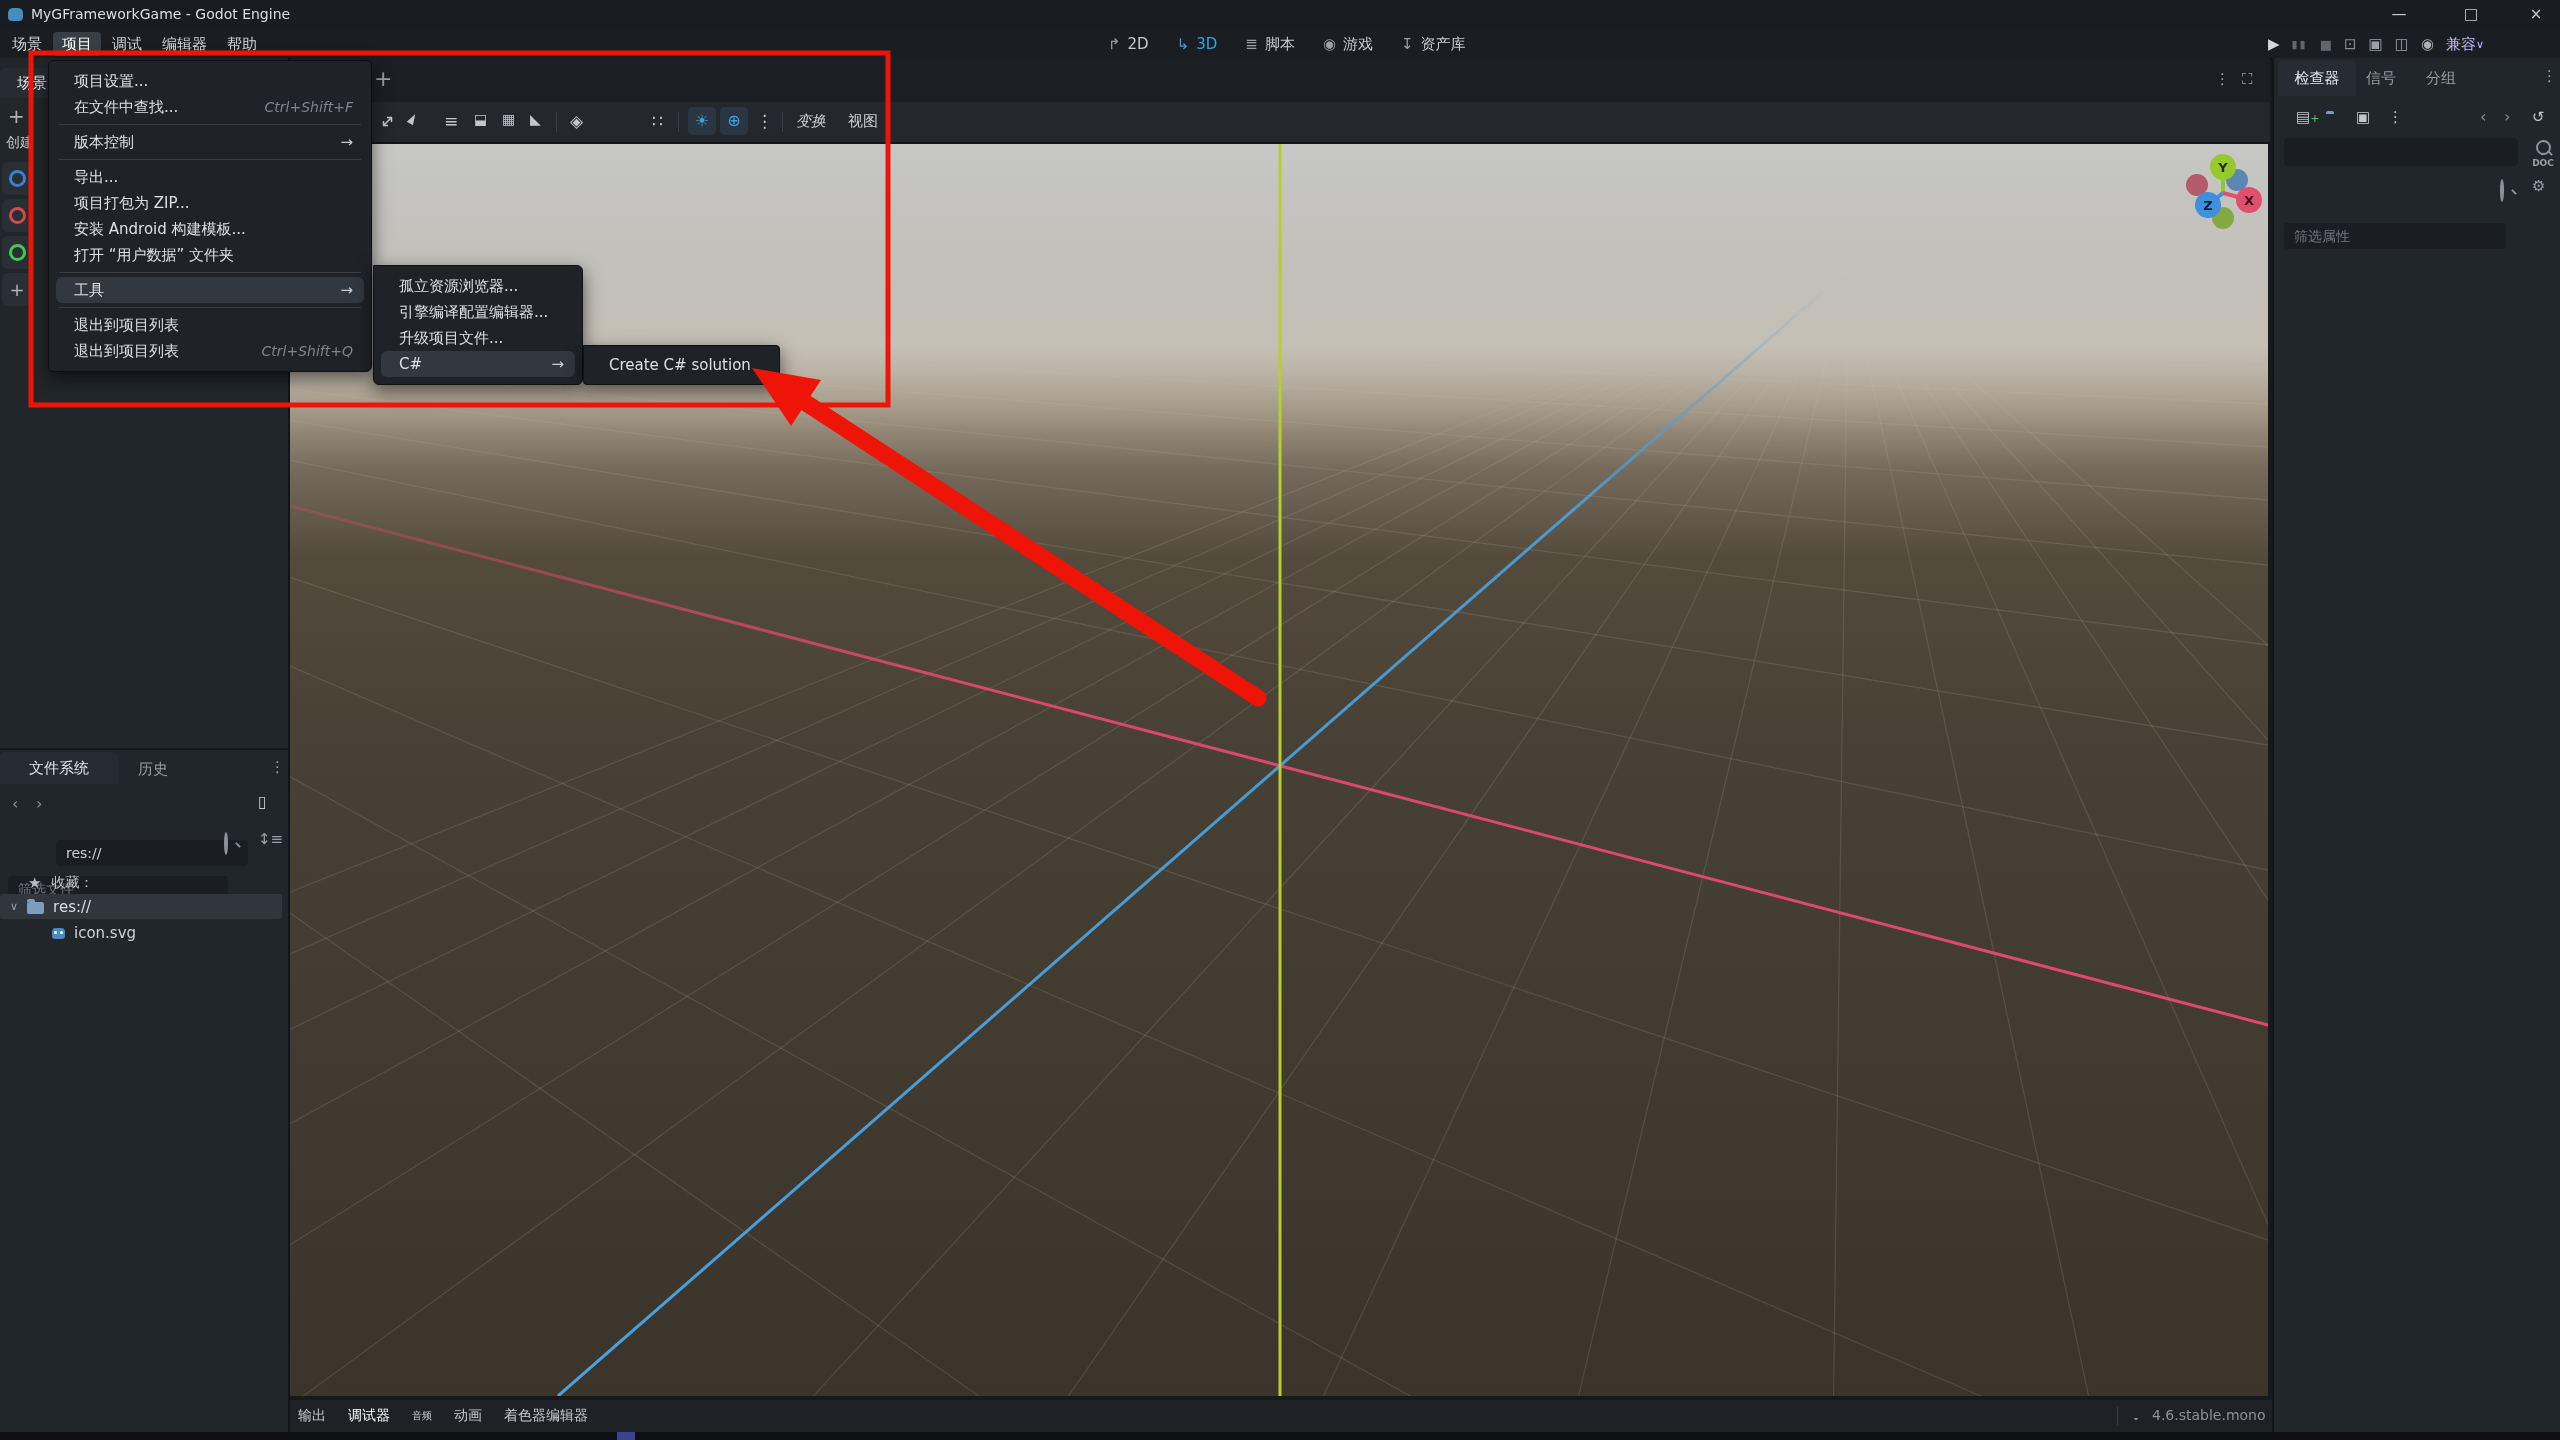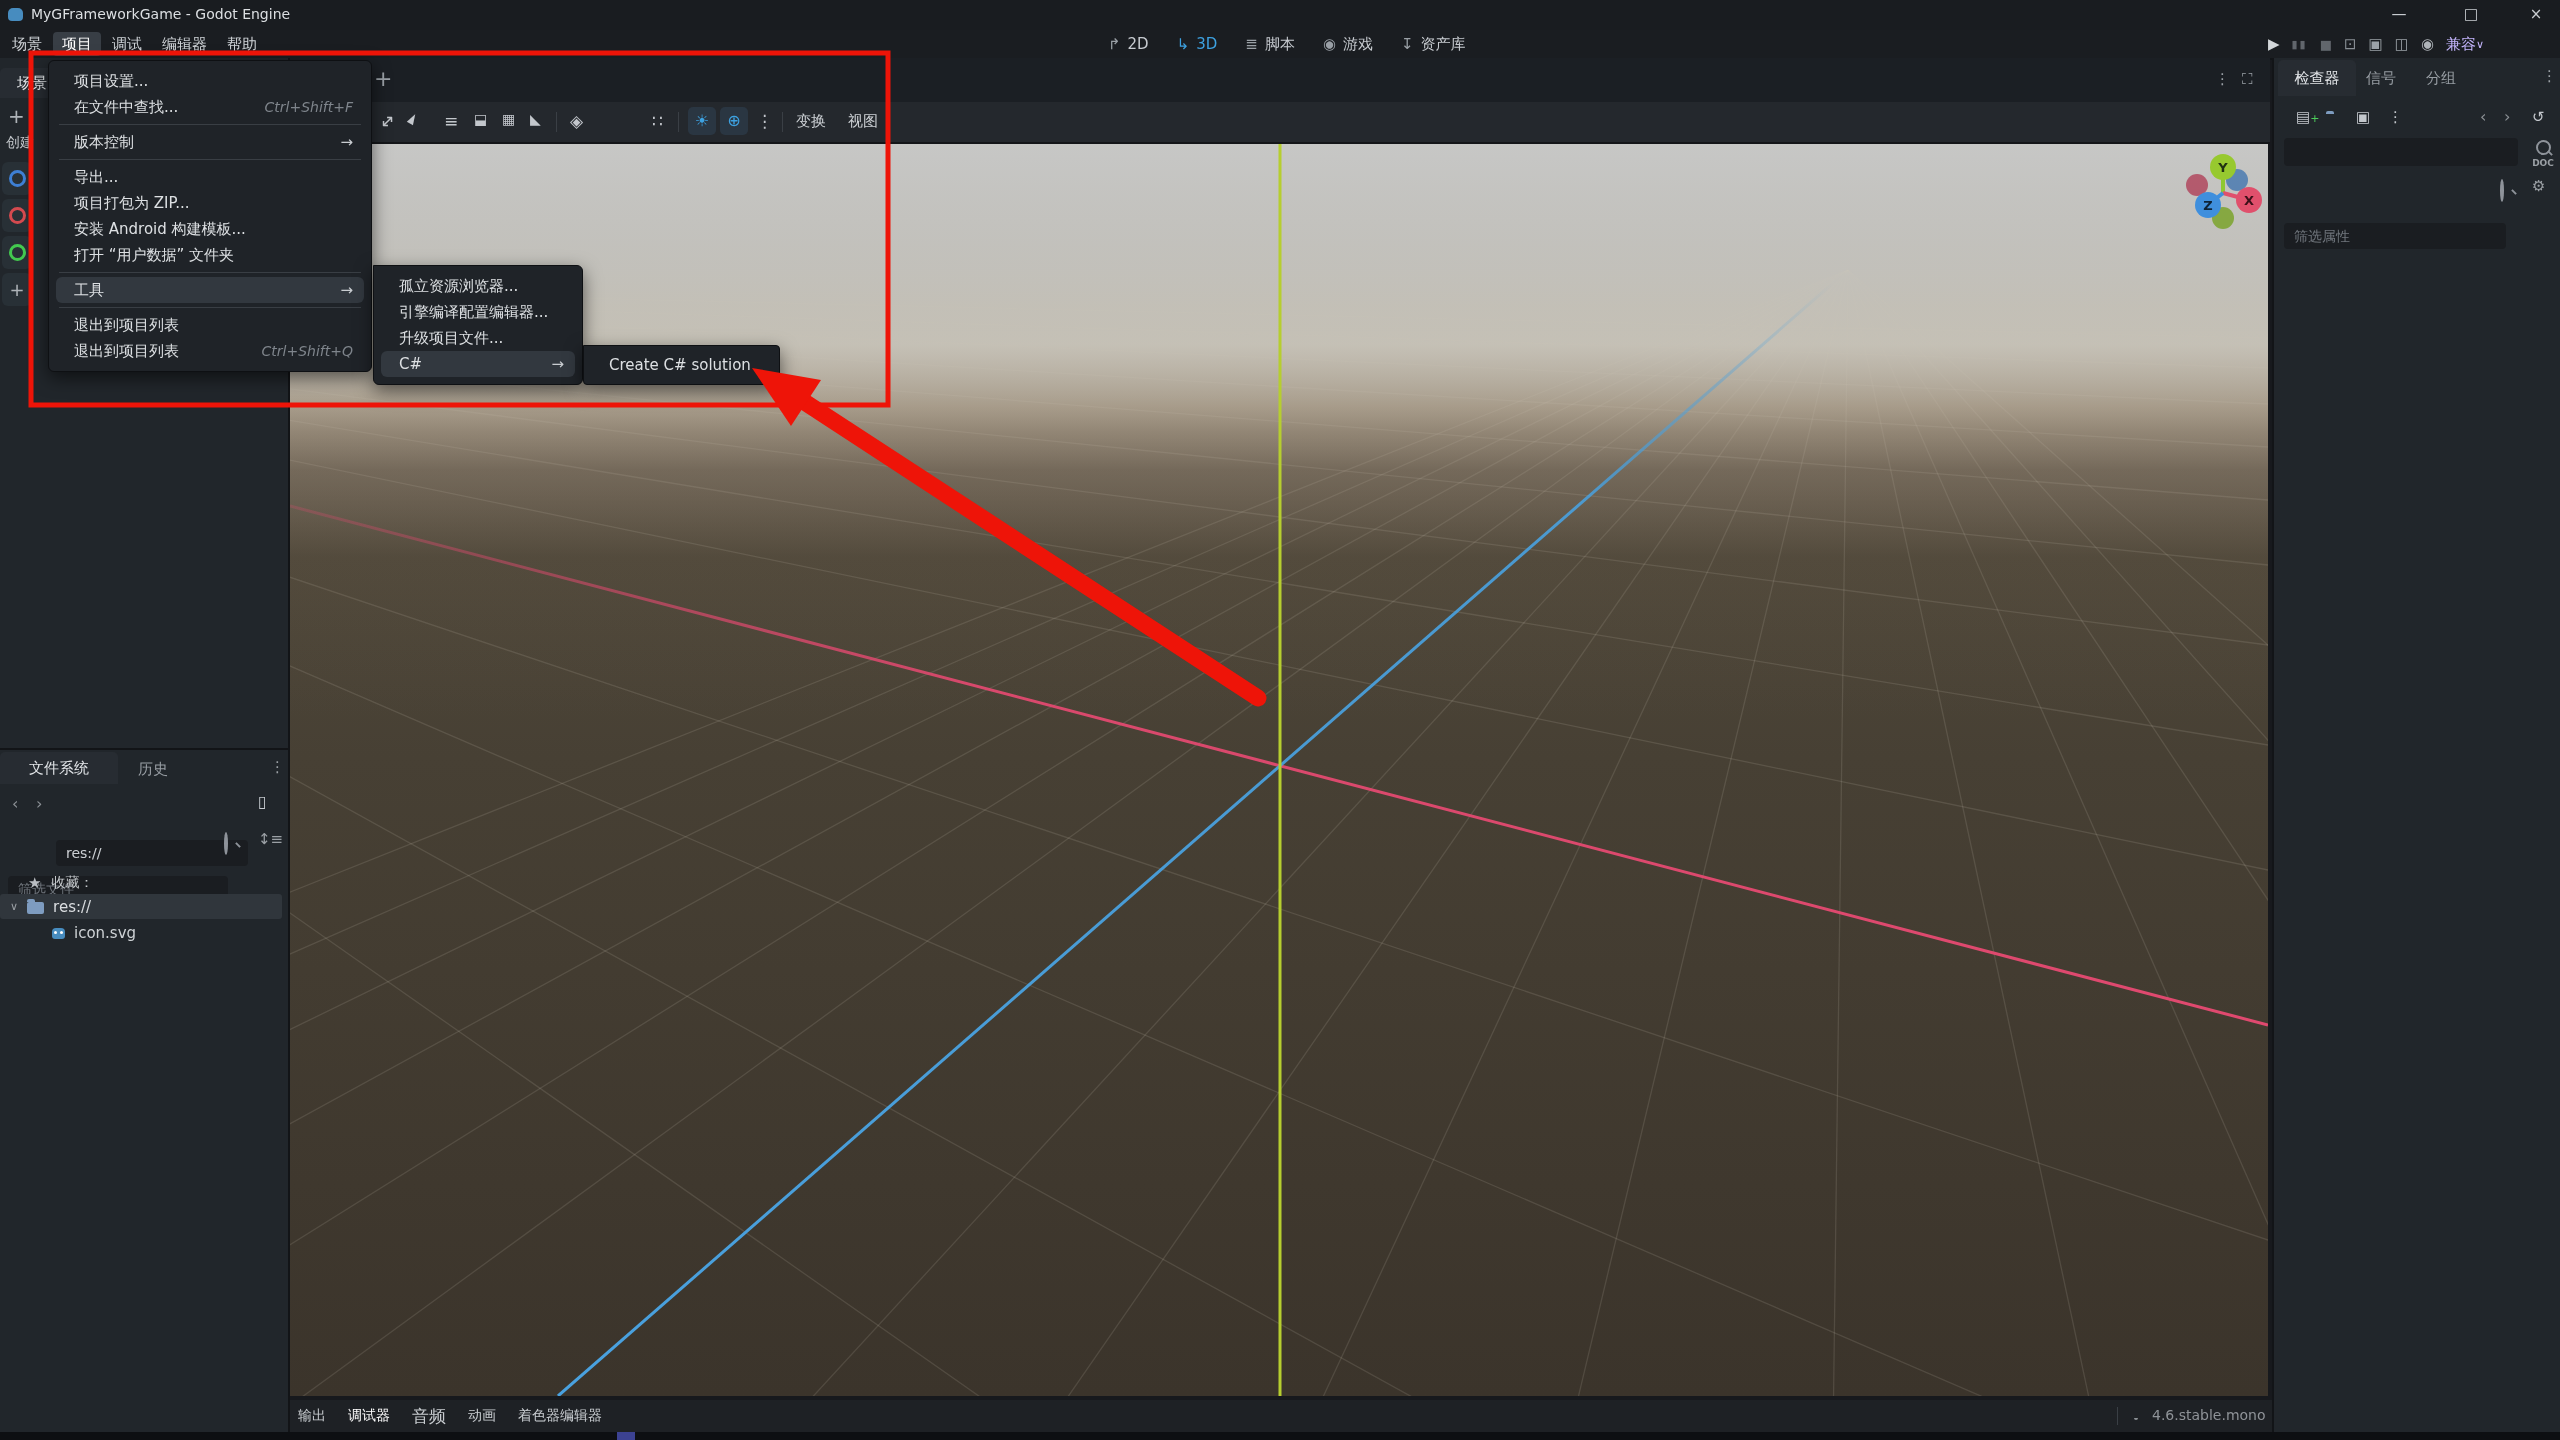--- a/index.html
+++ b/index.html
@@ -173,21 +173,21 @@
     <span class="abs tbi" style="left:212px;top:9px;font-size:14px;">▦</span>
     <span class="abs tbi" style="left:240px;top:9px;font-size:14px;">◣</span>
     <span class="abs sep-v" style="left:266px;top:10px;height:20px;"></span>
     <span class="abs tbi" style="left:280px;top:9px;">◈</span>
     <span class="abs tbi" style="left:362px;top:9px;">∷</span>
     <span class="abs sep-v" style="left:388px;top:10px;height:20px;"></span>
     <span class="abs toggleon" style="left:398px;top:5px;width:28px;height:28px;line-height:28px;text-align:center;font-size:16px;">☀</span>
     <span class="abs toggleon" style="left:430px;top:5px;width:28px;height:28px;line-height:28px;text-align:center;font-size:16px;">⊕</span>
     <span class="abs tbi" style="left:466px;top:9px;">⋮</span>
     <span class="abs sep-v" style="left:492px;top:10px;height:20px;"></span>
-    <span class="abs" style="left:506px;top:10px;font-size:15px;color:#ced2d6;">变换</span>
+    <span class="abs" style="left:506px;top:10px;font-size:15px;color:#ced2d6;font-style:italic;">变换</span>
     <span class="abs" style="left:558px;top:10px;font-size:15px;color:#ced2d6;">视图</span>
   </div>
 
   
   <div class="abs" id="viewport3d" style="left:290px;top:144px;width:1978px;height:1252px;overflow:hidden;
               background:linear-gradient(180deg,#b1b6bf 0%,#c6c9cf 10%,#d8d6d0 16%,#a99c8a 21%,#6a5f51 26%,#4f4739 33%,#474034 49%,#3b342b 100%);">
     <svg id="grid-svg" width="1978" height="1252" style="position:absolute;left:0;top:0;">
         <line x1="1558" y1="126" x2="-4009" y2="2349" stroke="rgba(228,222,210,0.13)" stroke-width="1.3"></line>
         <line x1="1558" y1="126" x2="-3505.5" y2="2349" stroke="rgba(228,222,210,0.13)" stroke-width="1.3"></line>
         <line x1="1558" y1="126" x2="-3002" y2="2349" stroke="rgba(228,222,210,0.13)" stroke-width="1.3"></line>
@@ -275,21 +275,21 @@
     </div>
     <input class="abs gi" style="left: 10px; top: 117px; width: 202px; height: 26px;" placeholder="筛选属性">
     <span class="abs mag" style="left:226px;top:123px;"></span>
     <span class="abs" style="left:258px;top:119px;color:#9ba0a5;font-size:15px;">⚙</span>
   </div>
 
   
   <div class="abs flex" style="left:290px;top:1400px;width:1982px;height:32px;background:#1e2125;gap:22px;padding-left:8px;box-sizing:border-box;">
     <span style="font-size:14px;color:#c9cdd1;">输出</span>
     <span style="font-size:14px;color:#ffffff;">调试器</span>
-    <span style="font-size:17px;color:#c9cdd1;">音频</span>
+    <span style="font-size:10px;color:#c9cdd1;">音频</span>
     <span style="font-size:14px;color:#c9cdd1;">动画</span>
     <span style="font-size:14px;color:#c9cdd1;">着色器编辑器</span>
   </div>
   <div class="abs sep-v" style="left:2117px;top:1407px;height:18px;"></div>
   <span class="abs bell" style="left:2131px;top:1409px;"></span>
   <span class="abs" style="left:2152px;top:1407px;font-size:14px;color:#8f9398;">4.6.stable.mono</span>
   
   <div class="abs" style="left:0;top:1432px;width:2560px;height:8px;background:#0d0f12;">
     <div class="abs" style="left:617px;top:0;width:18px;height:8px;background:#3c4292;"></div>
   </div>

